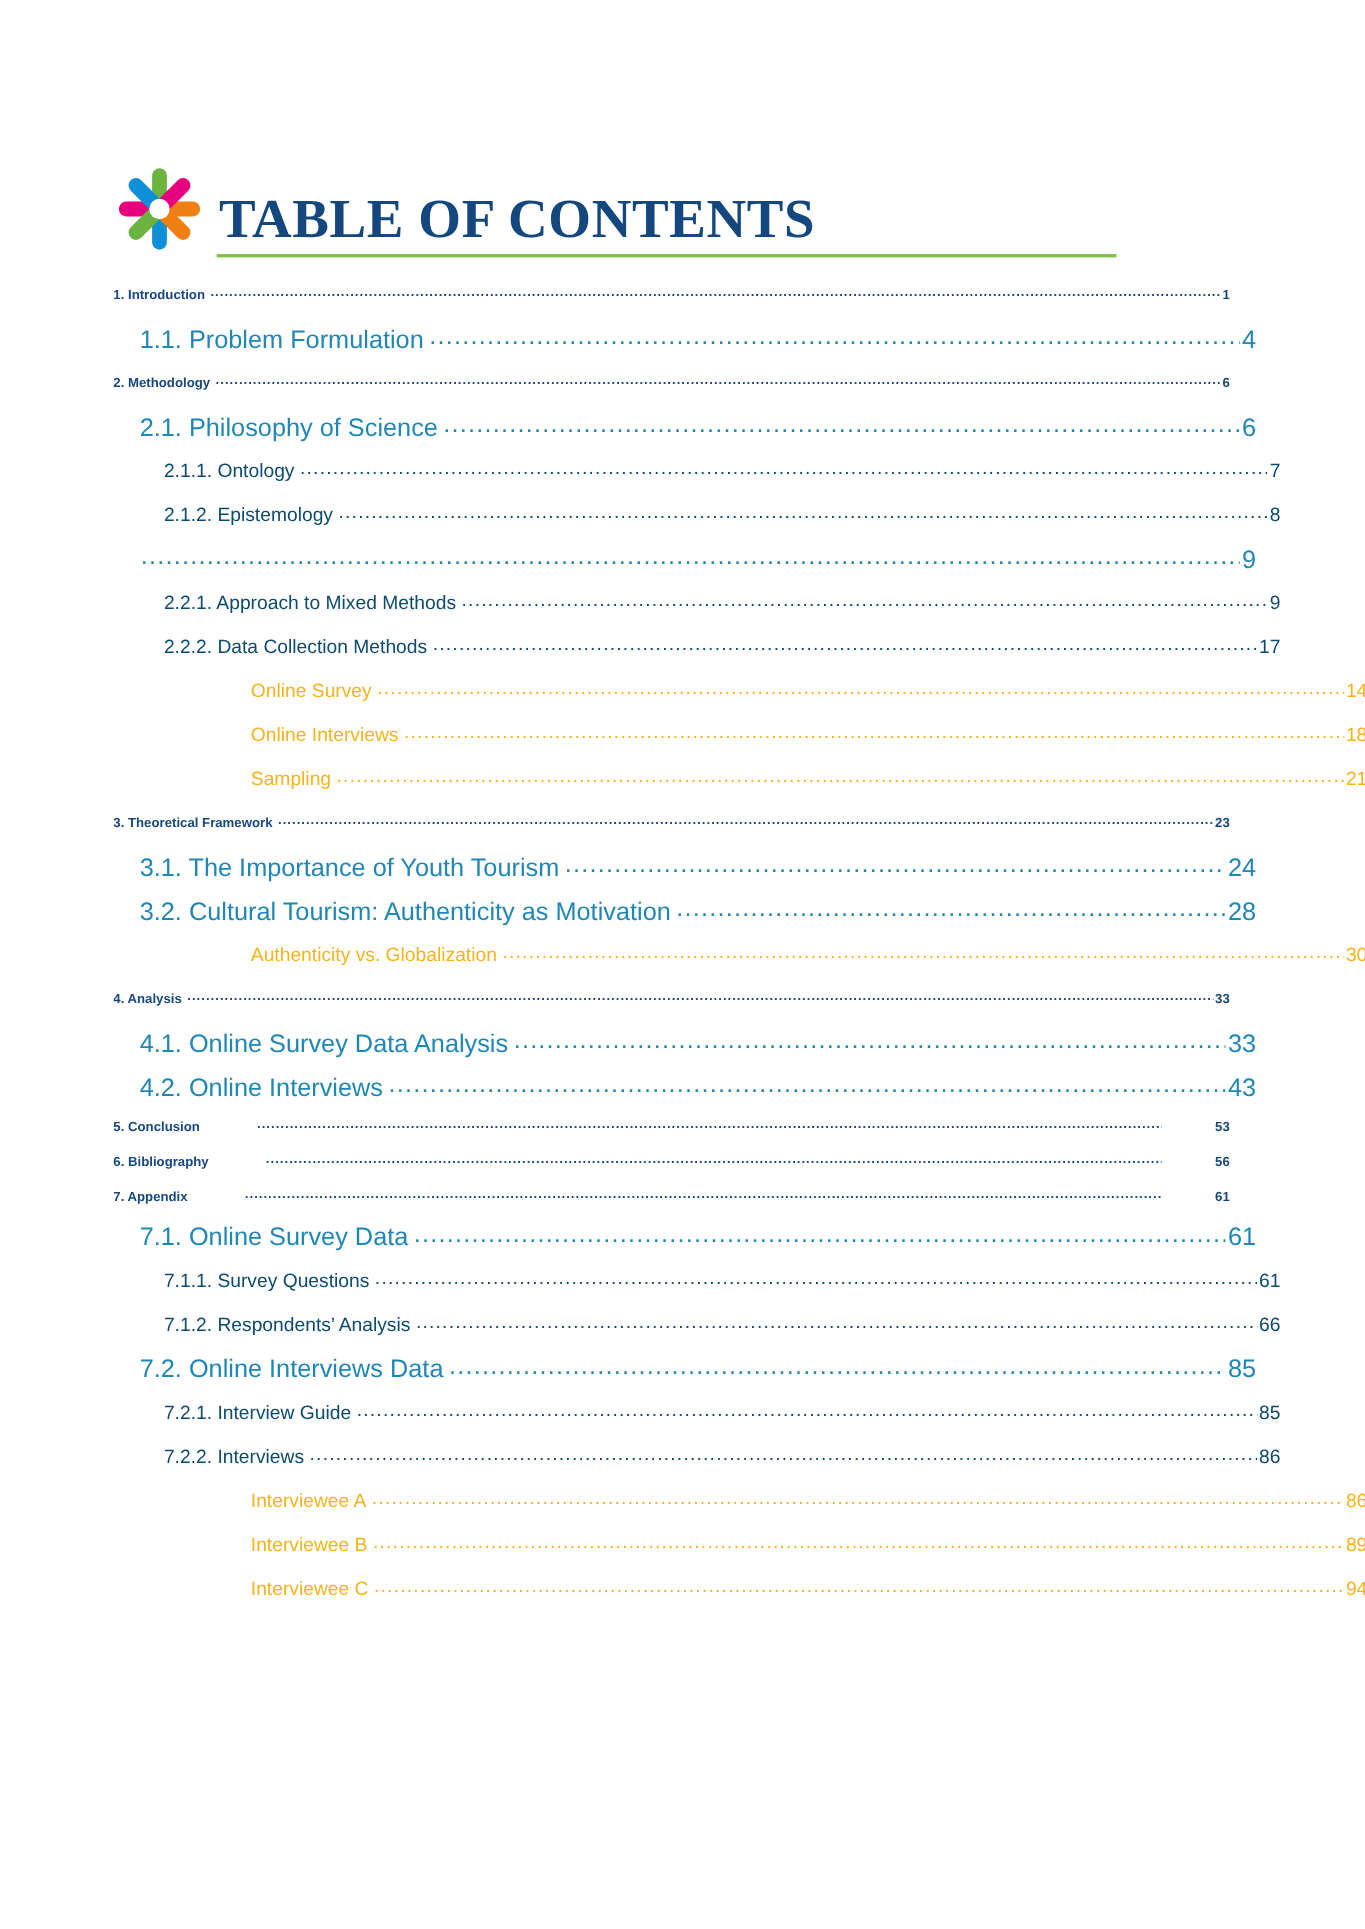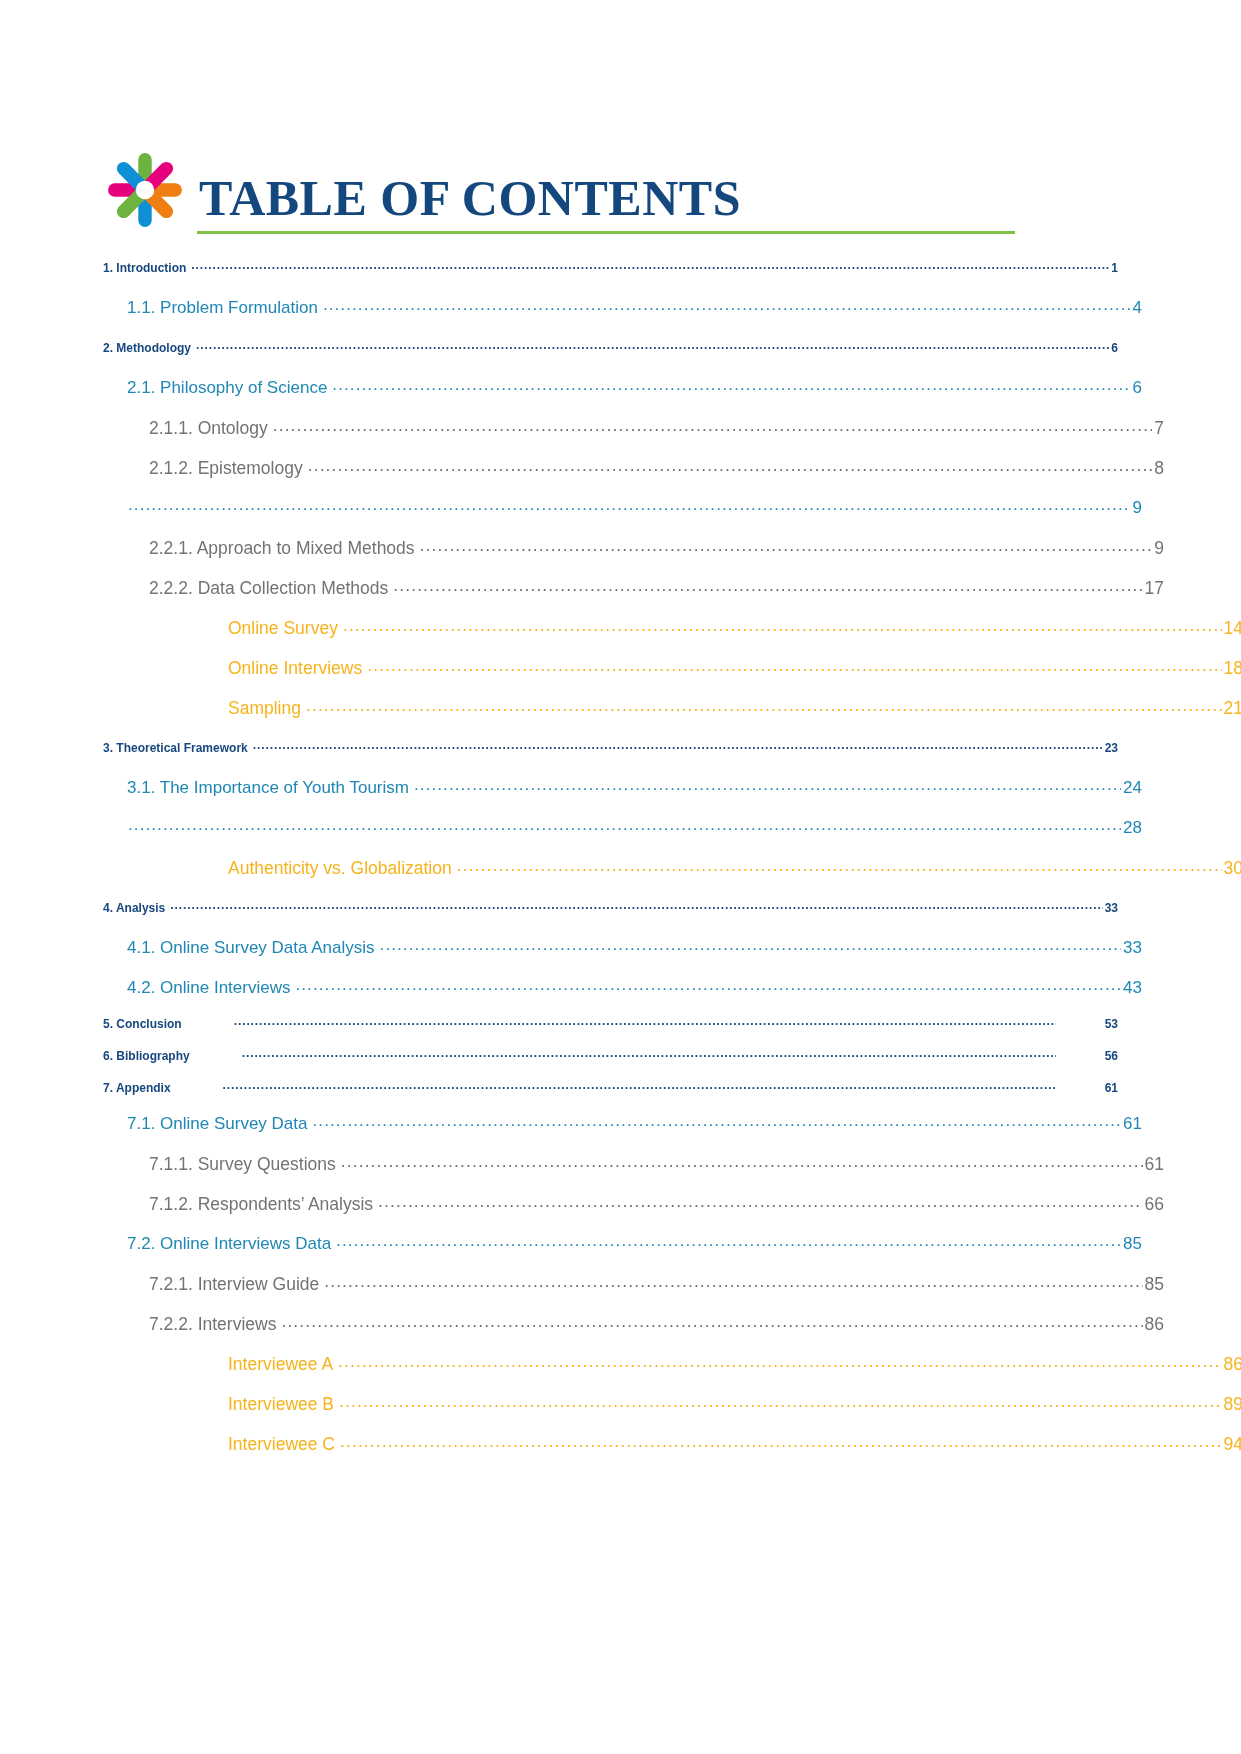--- a/index.html
+++ b/index.html
@@ -116,29 +116,29 @@
     height: 40px;
     line-height: 40px;
     margin-left: 0;
   }
   .lvl1 .toc-dots::after { letter-spacing: 0.9px; }
 
   
   .lvl2 {
     color: #1F87B5;
     font-weight: normal;
-    font-size: 17px;
+    font-size: 23px;
     height: 40px;
     line-height: 40px;
     margin-left: 24px;
   }
 
   
   .lvl3 {
-    color: #737373;
+    color: #0c4a6e;
     font-weight: normal;
     font-size: 17.5px;
     height: 40px;
     line-height: 40px;
     margin-left: 46px;
   }
 
   
   .lvl4 {
     color: #F6B31C;
@@ -258,20 +258,21 @@
         <span class="toc-label">3. Theoretical Framework</span>
         <span class="toc-dots"></span>
         <span class="toc-page">23</span>
       </div>
       <div class="toc-row lvl2">
         <span class="toc-label">3.1. The Importance of Youth Tourism</span>
         <span class="toc-dots"></span>
         <span class="toc-page">24</span>
       </div>
       <div class="toc-row lvl2">
+        <span class="toc-label">3.2. Cultural Tourism: Authenticity as Motivation</span>
         <span class="toc-dots"></span>
         <span class="toc-page">28</span>
       </div>
       <div class="toc-row lvl4">
         <span class="toc-label">Authenticity vs. Globalization</span>
         <span class="toc-dots"></span>
         <span class="toc-page">30</span>
       </div>
       <div class="toc-row lvl1">
         <span class="toc-label">4. Analysis</span>

